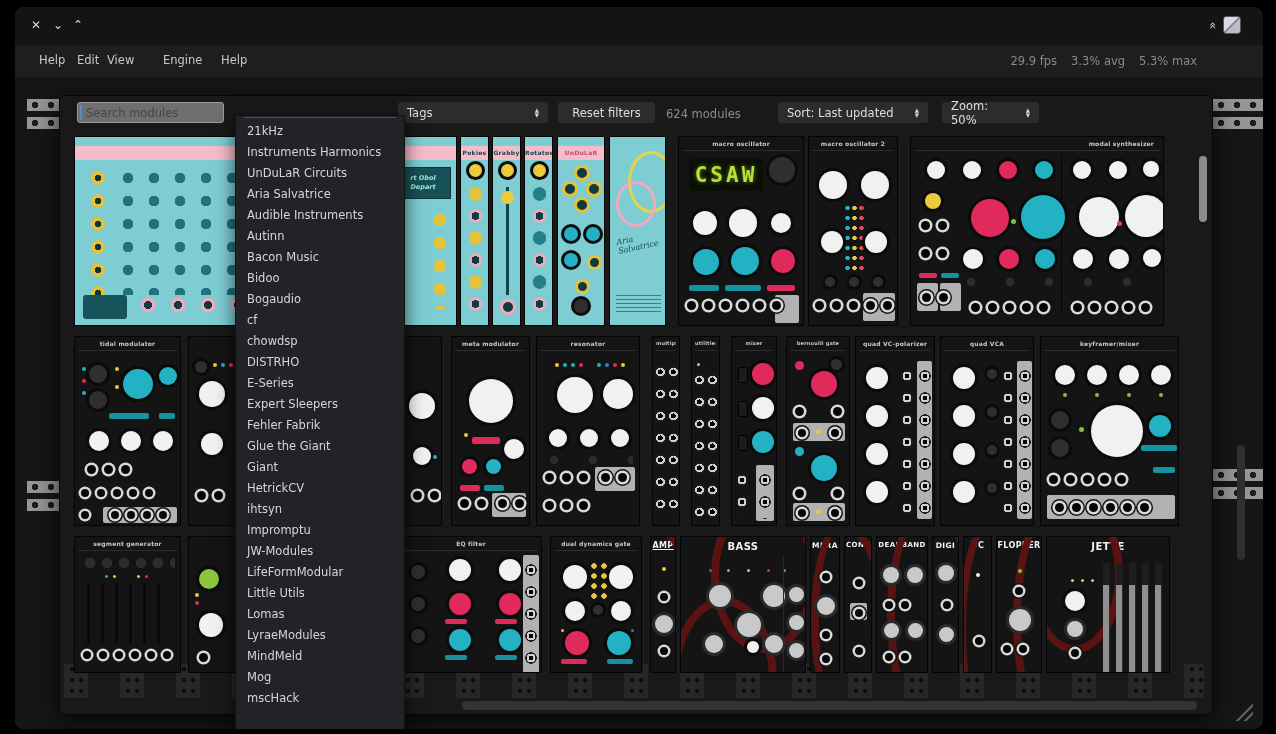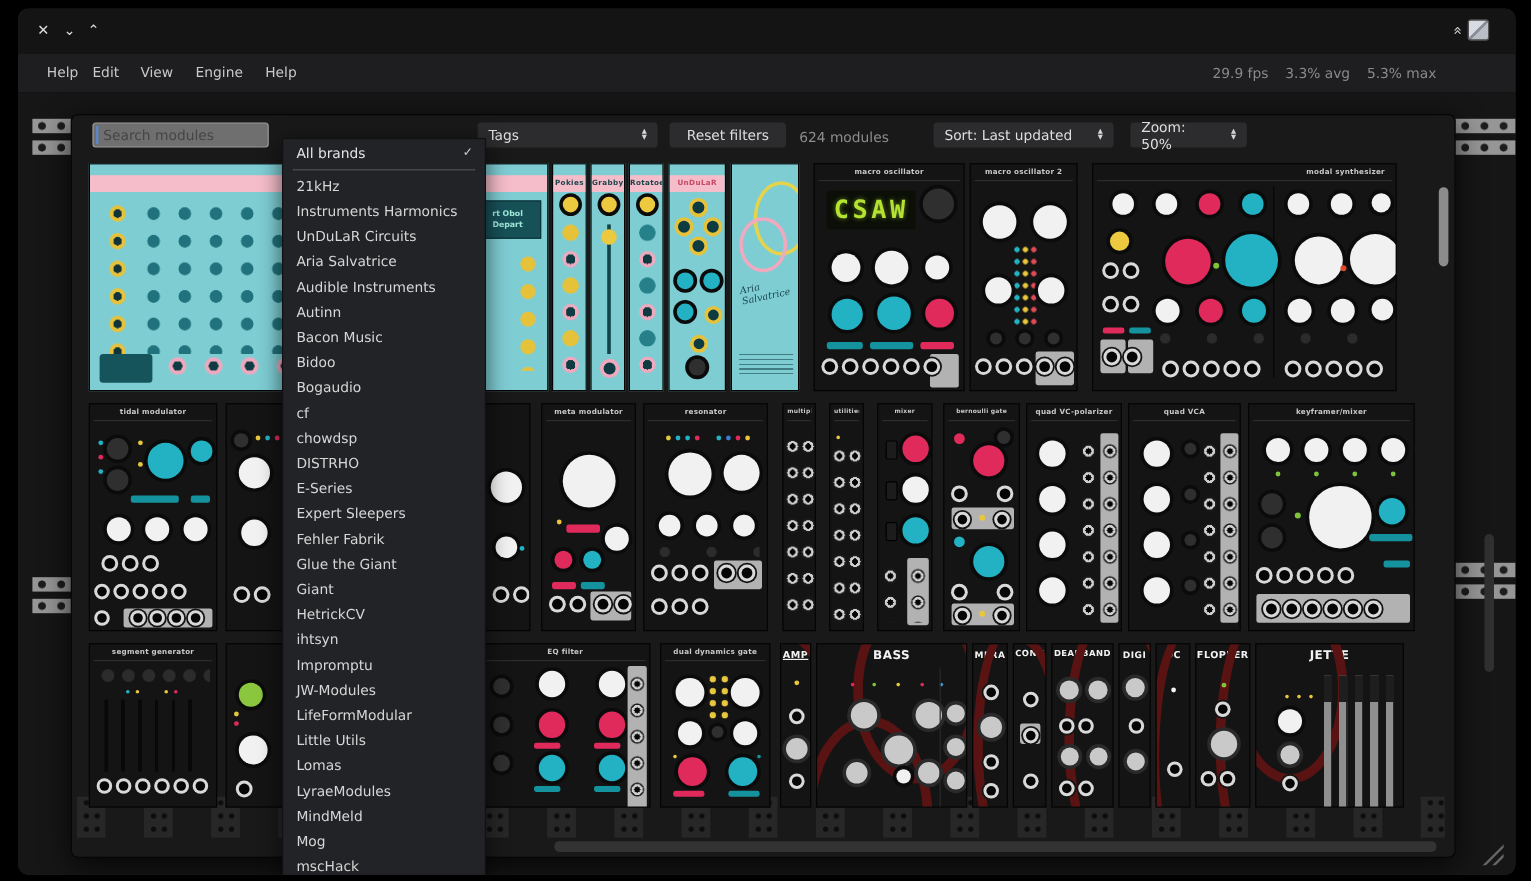--- a/index.html
+++ b/index.html
@@ -117,21 +117,21 @@
     <span class="winctl" style="left:16px;">✕</span>
     <span class="winctl" style="left:38px;">⌄</span>
     <span class="winctl" style="left:58px;">⌃</span>
     <span class="collapse-icon" style="right:46px;">«</span>
     <span class="appicon" style="right:22px;"></span>
   </div>
 
   <div id="menubar">
     <span class="menu-item" style="left:24px;">Help</span>
     <span class="menu-item" style="left:62px;">Edit</span>
-    <span class="menu-item" style="left:102px;">View</span>
+    <span class="menu-item" style="left:92px;">View</span>
     <span class="menu-item" style="left:148px;">Engine</span>
     <span class="menu-item" style="left:206px;">Help</span>
     <div id="stats">
       <span>29.9 fps</span><span>3.3% avg</span><span>5.3% max</span>
     </div>
   </div>
 
   <div id="rack">
     <div class="rail" style="left:12px;top:22px;width:32px;"></div>
     <div class="rail" style="left:12px;top:404px;width:32px;"></div>
@@ -167,21 +167,21 @@
         <b class="band"></b>
         <div class="d t-yr" style="left:8px;top:30px;width:30px;height:128px;"></div>
         <div class="d t-tg" style="left:40px;top:30px;width:128px;height:128px;"></div>
         <div class="d t-yd" style="left:172px;top:30px;width:102px;height:128px;"></div>
         <div class="d" style="left:8px;top:158px;width:44px;height:24px;background:#16545c;border-radius:3px;"></div>
         <div class="d t-pr" style="left:58px;top:156px;width:170px;height:24px;"></div>
       </div>
 
       <div class="mod aria" style="left:300px;top:40px;width:97px;height:190px;">
         <b class="band"></b>
-        <div class="obol" style="left:34px;top:30px;width:56px;height:32px;">rt Obol
+        <div class="obol" style="left:34px;top:30px;width:56px;height:32px;font-style:italic;">rt Obol
 Depart</div>
         <div class="d t-yd" style="left:66px;top:72px;width:26px;height:100px;"></div>
       </div>
 
       <div class="mod aria" style="left:400px;top:40px;width:29px;height:190px;">
         <b class="band">Pokies</b>
         <i class="k ky" style="left:8px;top:27px;width:13px;height:13px;"></i>
         <div class="d t-ypr" style="left:1px;top:46px;width:27px;height:136px;"></div>
       </div>
 
@@ -749,24 +749,20 @@
         <i class="k ks" style="left:20px;top:84px;width:16px;height:16px;"></i>
         <div class="jr" style="left:20px;top:108px;--js:8px;">
             <i class="j"></i>
           </div>
         <div class="d t-slj" style="left:56px;top:26px;width:62px;height:111px;"></div>
       </div>
 
     </div>
 
     <div id="brandmenu">
-      <div class="bm-head">
-        <span>All brands</span>
-        <span class="bm-check">✓</span>
-      </div>
       <div class="bm-sep"></div>
       <div class="bm-item">21kHz</div>
       <div class="bm-item">Instruments Harmonics</div>
       <div class="bm-item">UnDuLaR Circuits</div>
       <div class="bm-item">Aria Salvatrice</div>
       <div class="bm-item">Audible Instruments</div>
       <div class="bm-item">Autinn</div>
       <div class="bm-item">Bacon Music</div>
       <div class="bm-item">Bidoo</div>
       <div class="bm-item">Bogaudio</div>

